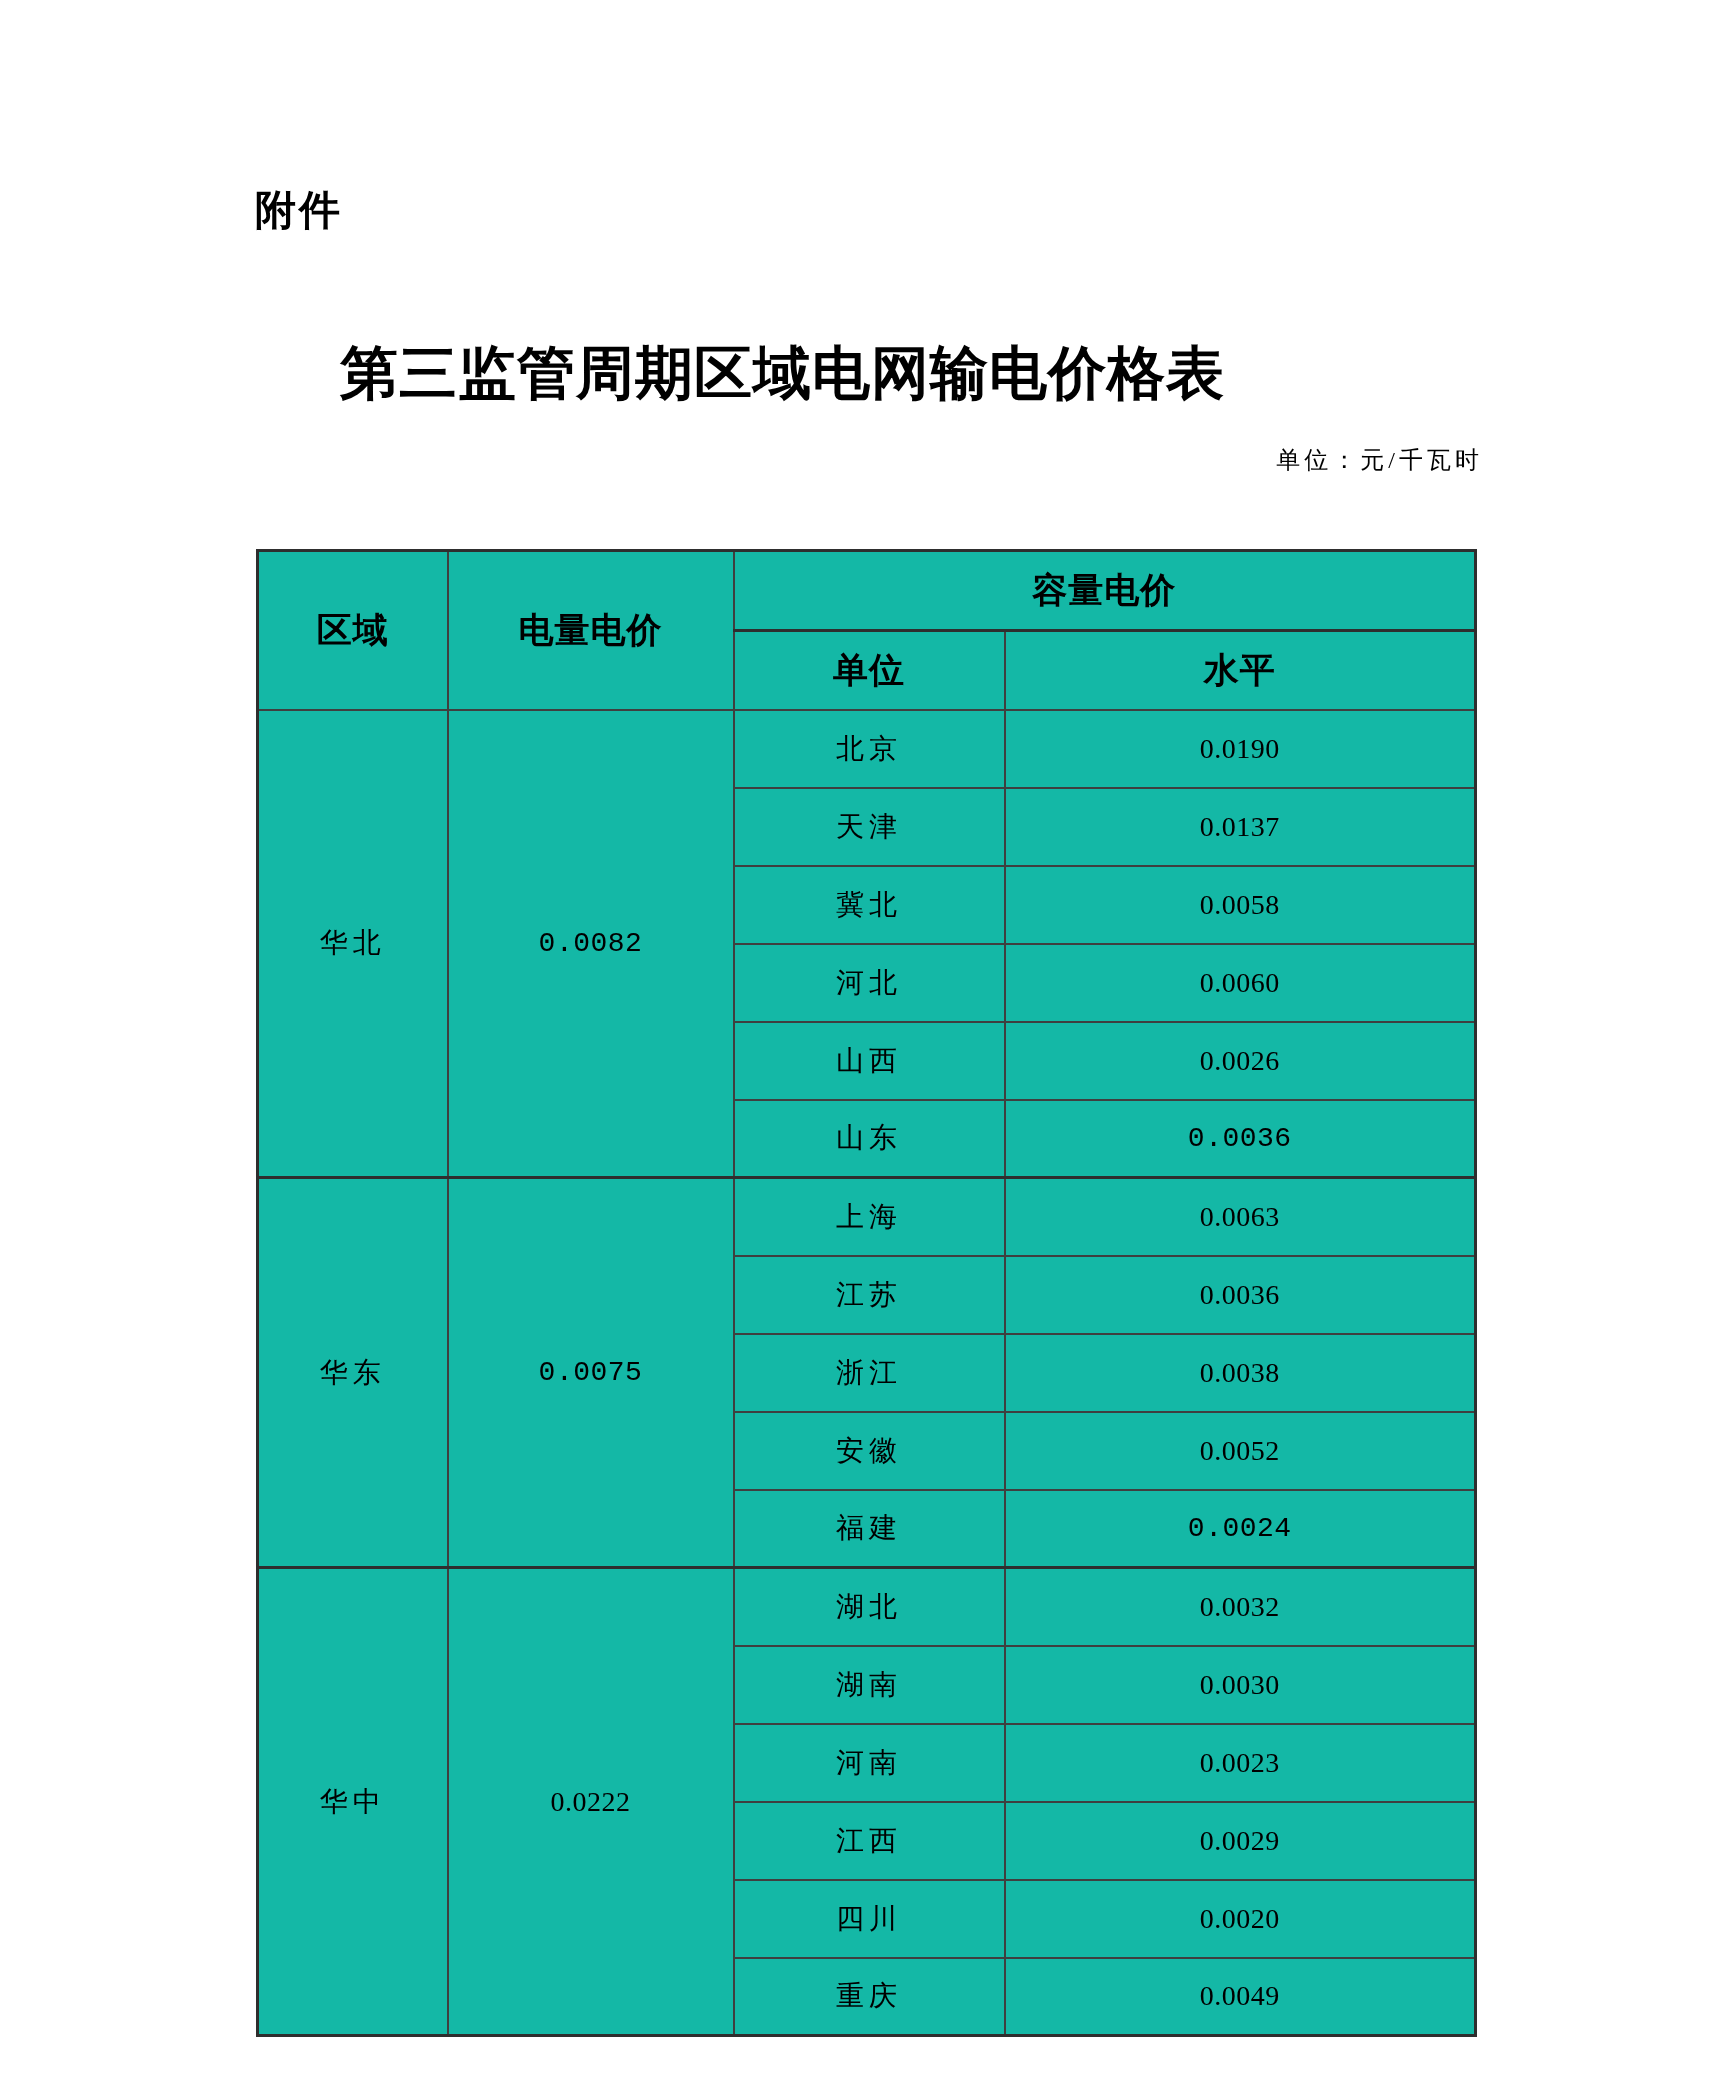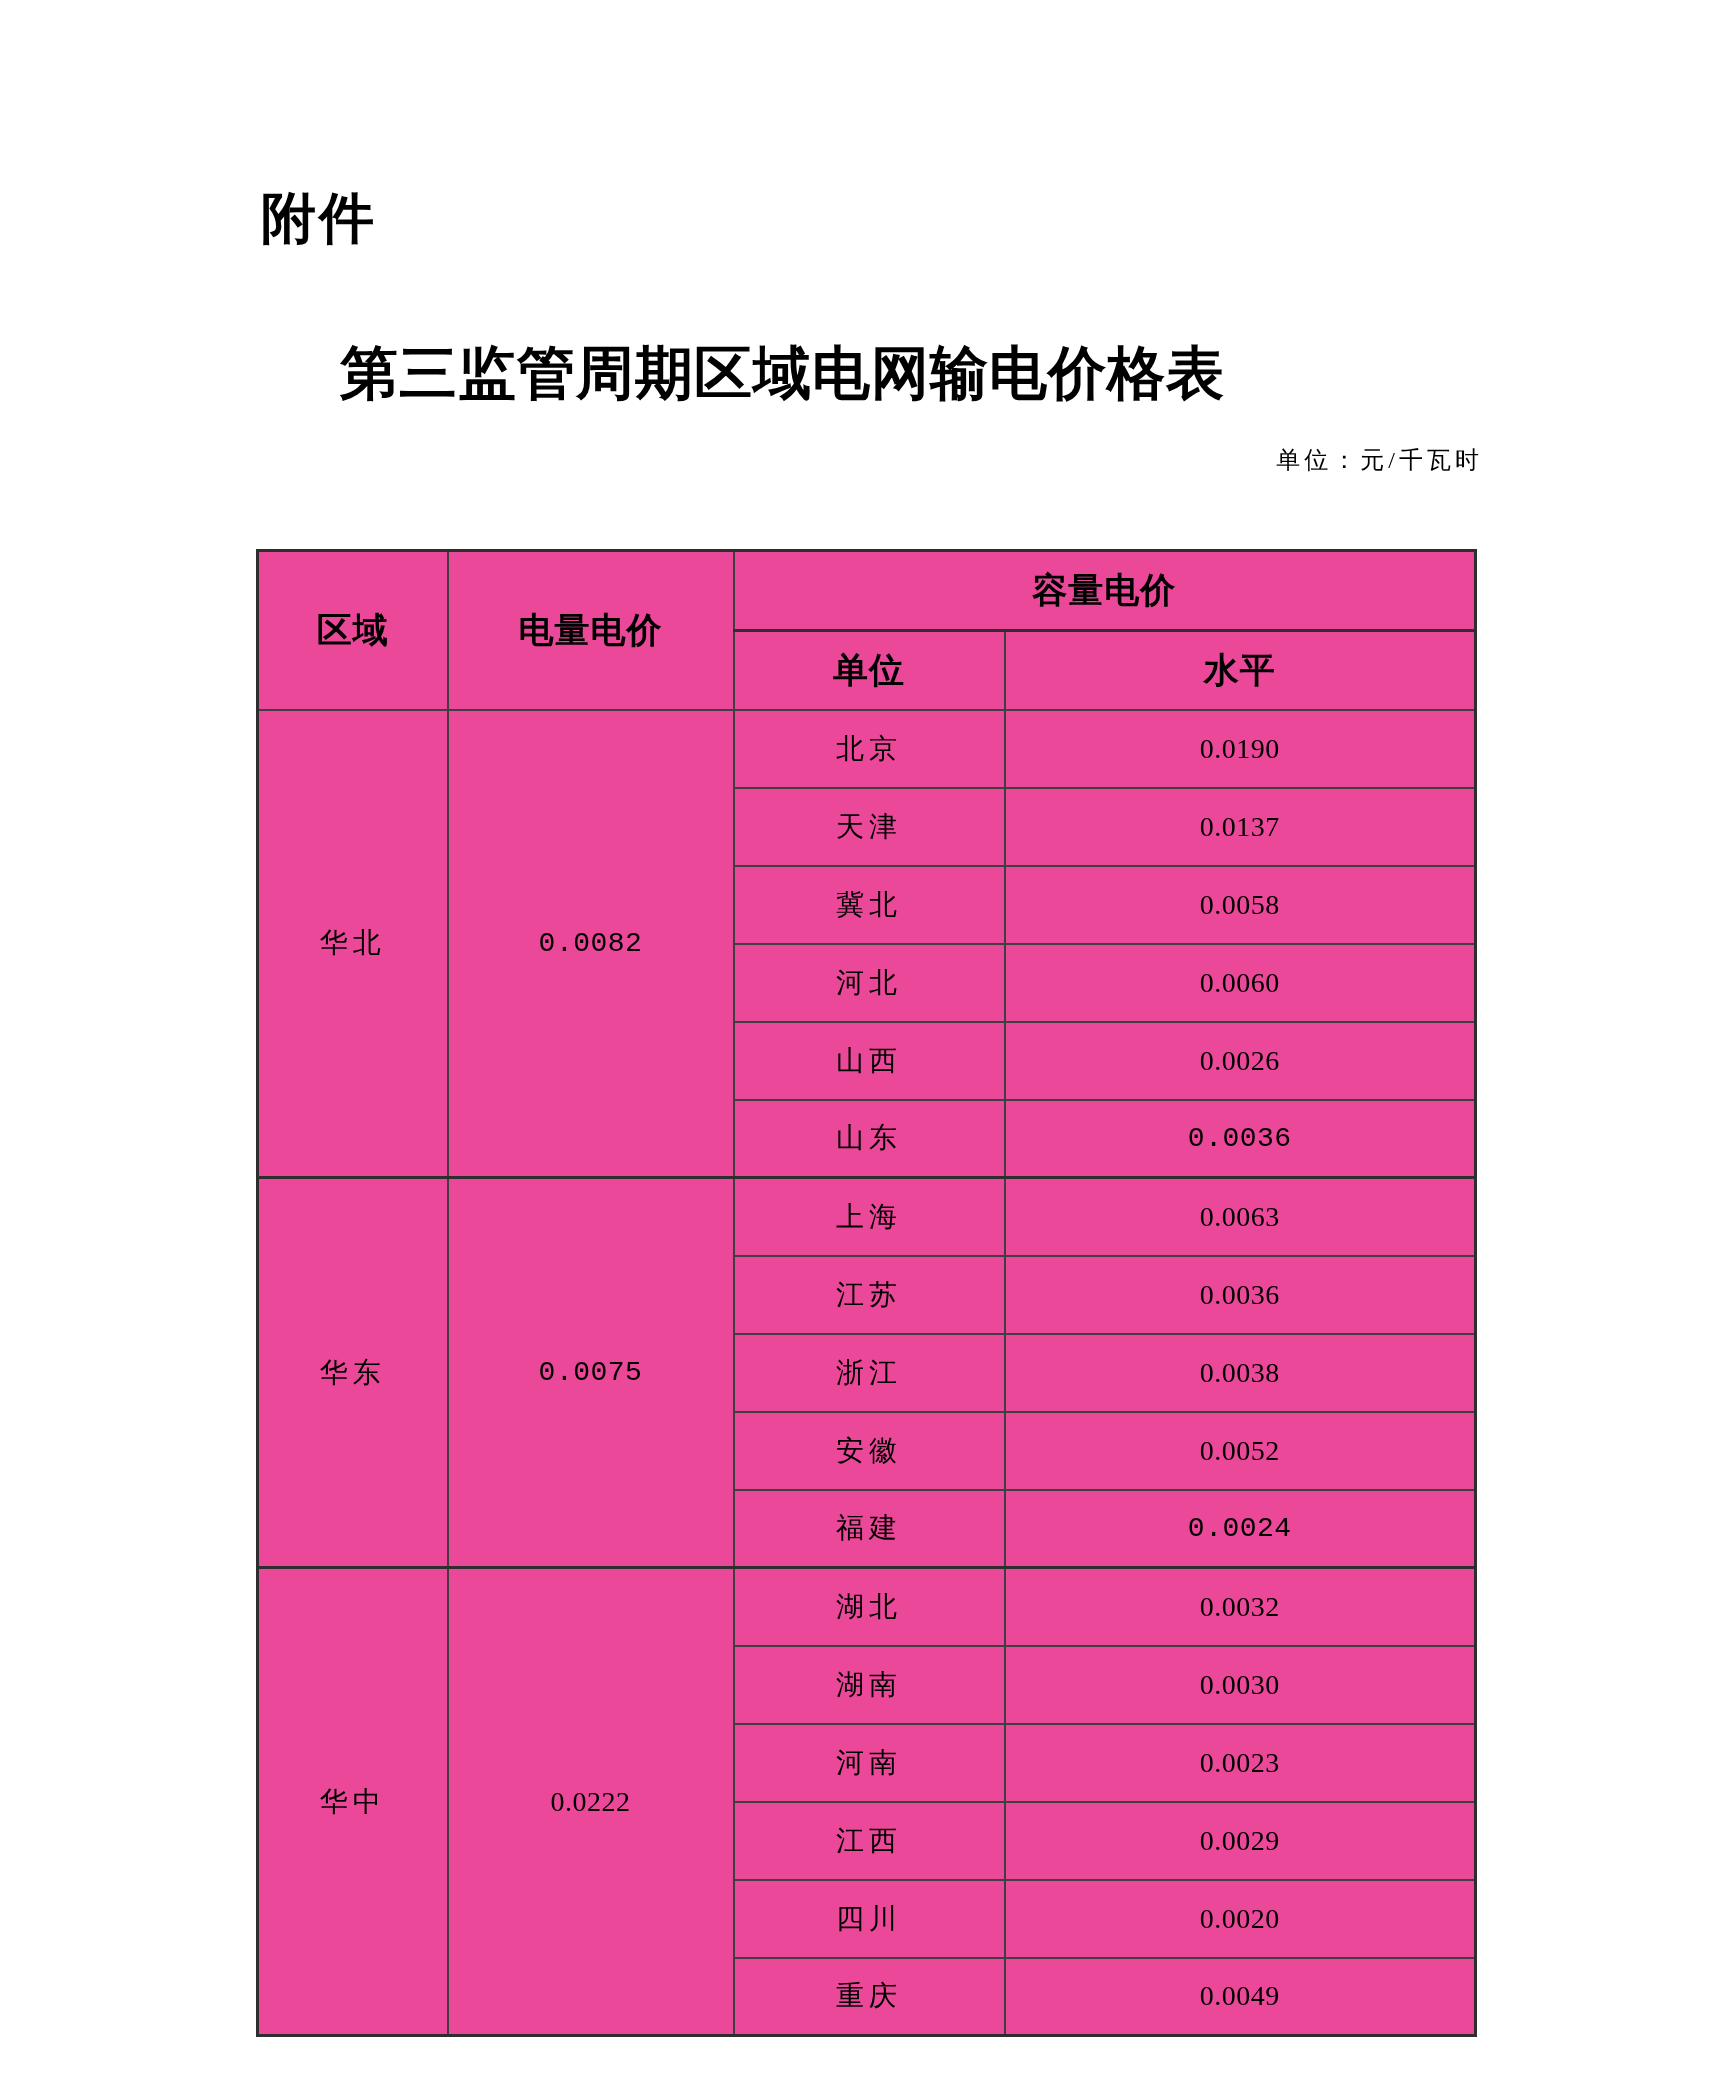--- a/index.html
+++ b/index.html
@@ -11,25 +11,25 @@
     position: relative;
     width: 1735px;
     height: 2099px;
     overflow: hidden;
     color: #000000;
     font-family: "Liberation Serif", "DejaVu Serif", serif;
   }
 
   .attachment-label {
     position: absolute;
-    left: 261px;
+    left: 255px;
     top: 188px;
     font-family: "Liberation Sans", "DejaVu Sans", sans-serif;
     font-weight: 700;
-    font-size: 55px;
+    font-size: 41px;
     letter-spacing: 3px;
     line-height: 1.1;
   }
 
   .doc-title {
     position: absolute;
     left: 0;
     top: 339px;
     width: 1565px;
     text-align: center;
@@ -61,21 +61,21 @@
     border-collapse: collapse;
     border: 3px solid #2e2e2e;
   }
 
   .price-table th,
   .price-table td {
     border: 2px solid #3f3f3f;
     padding: 2px;
     text-align: center;
     vertical-align: middle;
-    background: #ec4899;
+    background: #14b8a6;
   }
 
   .price-table th {
     font-family: "Liberation Sans", "DejaVu Sans", sans-serif;
     font-weight: 700;
     font-size: 35px;
     letter-spacing: 1px;
   }
 
   .price-table td {

